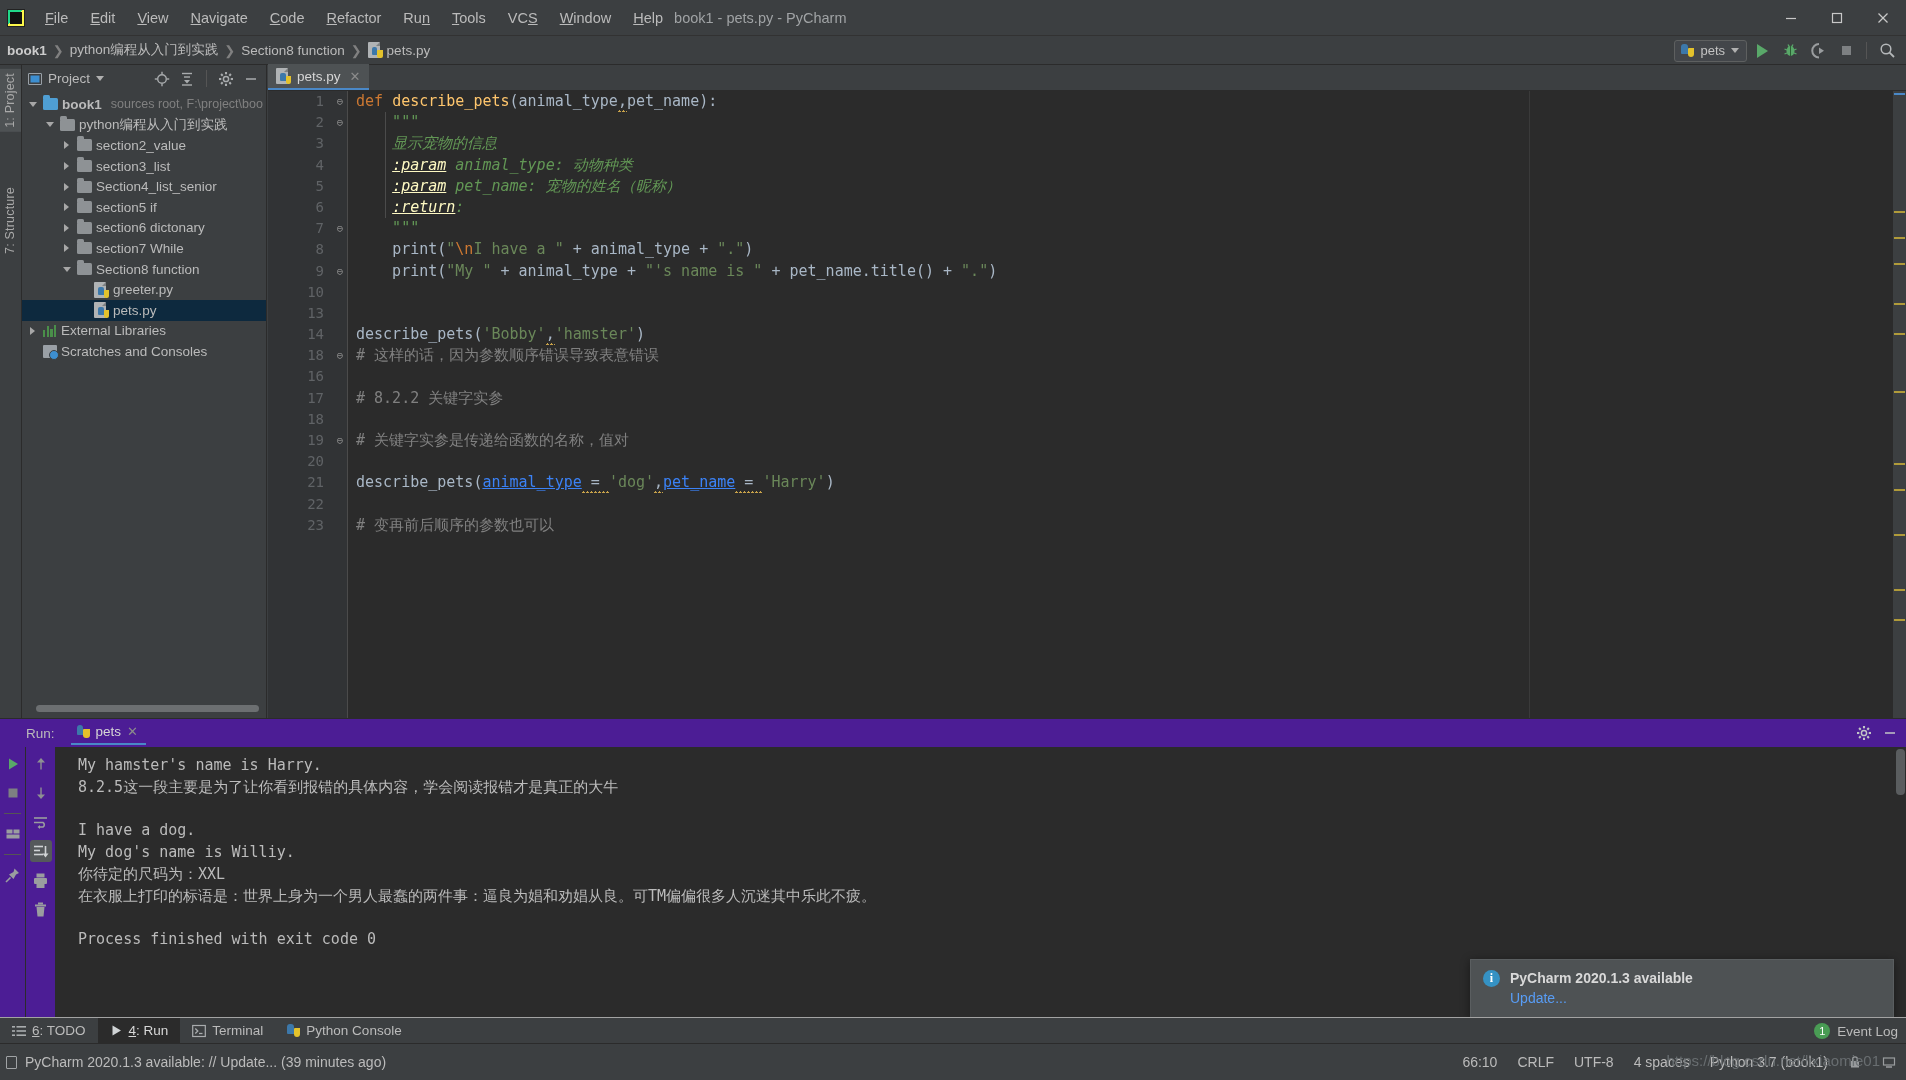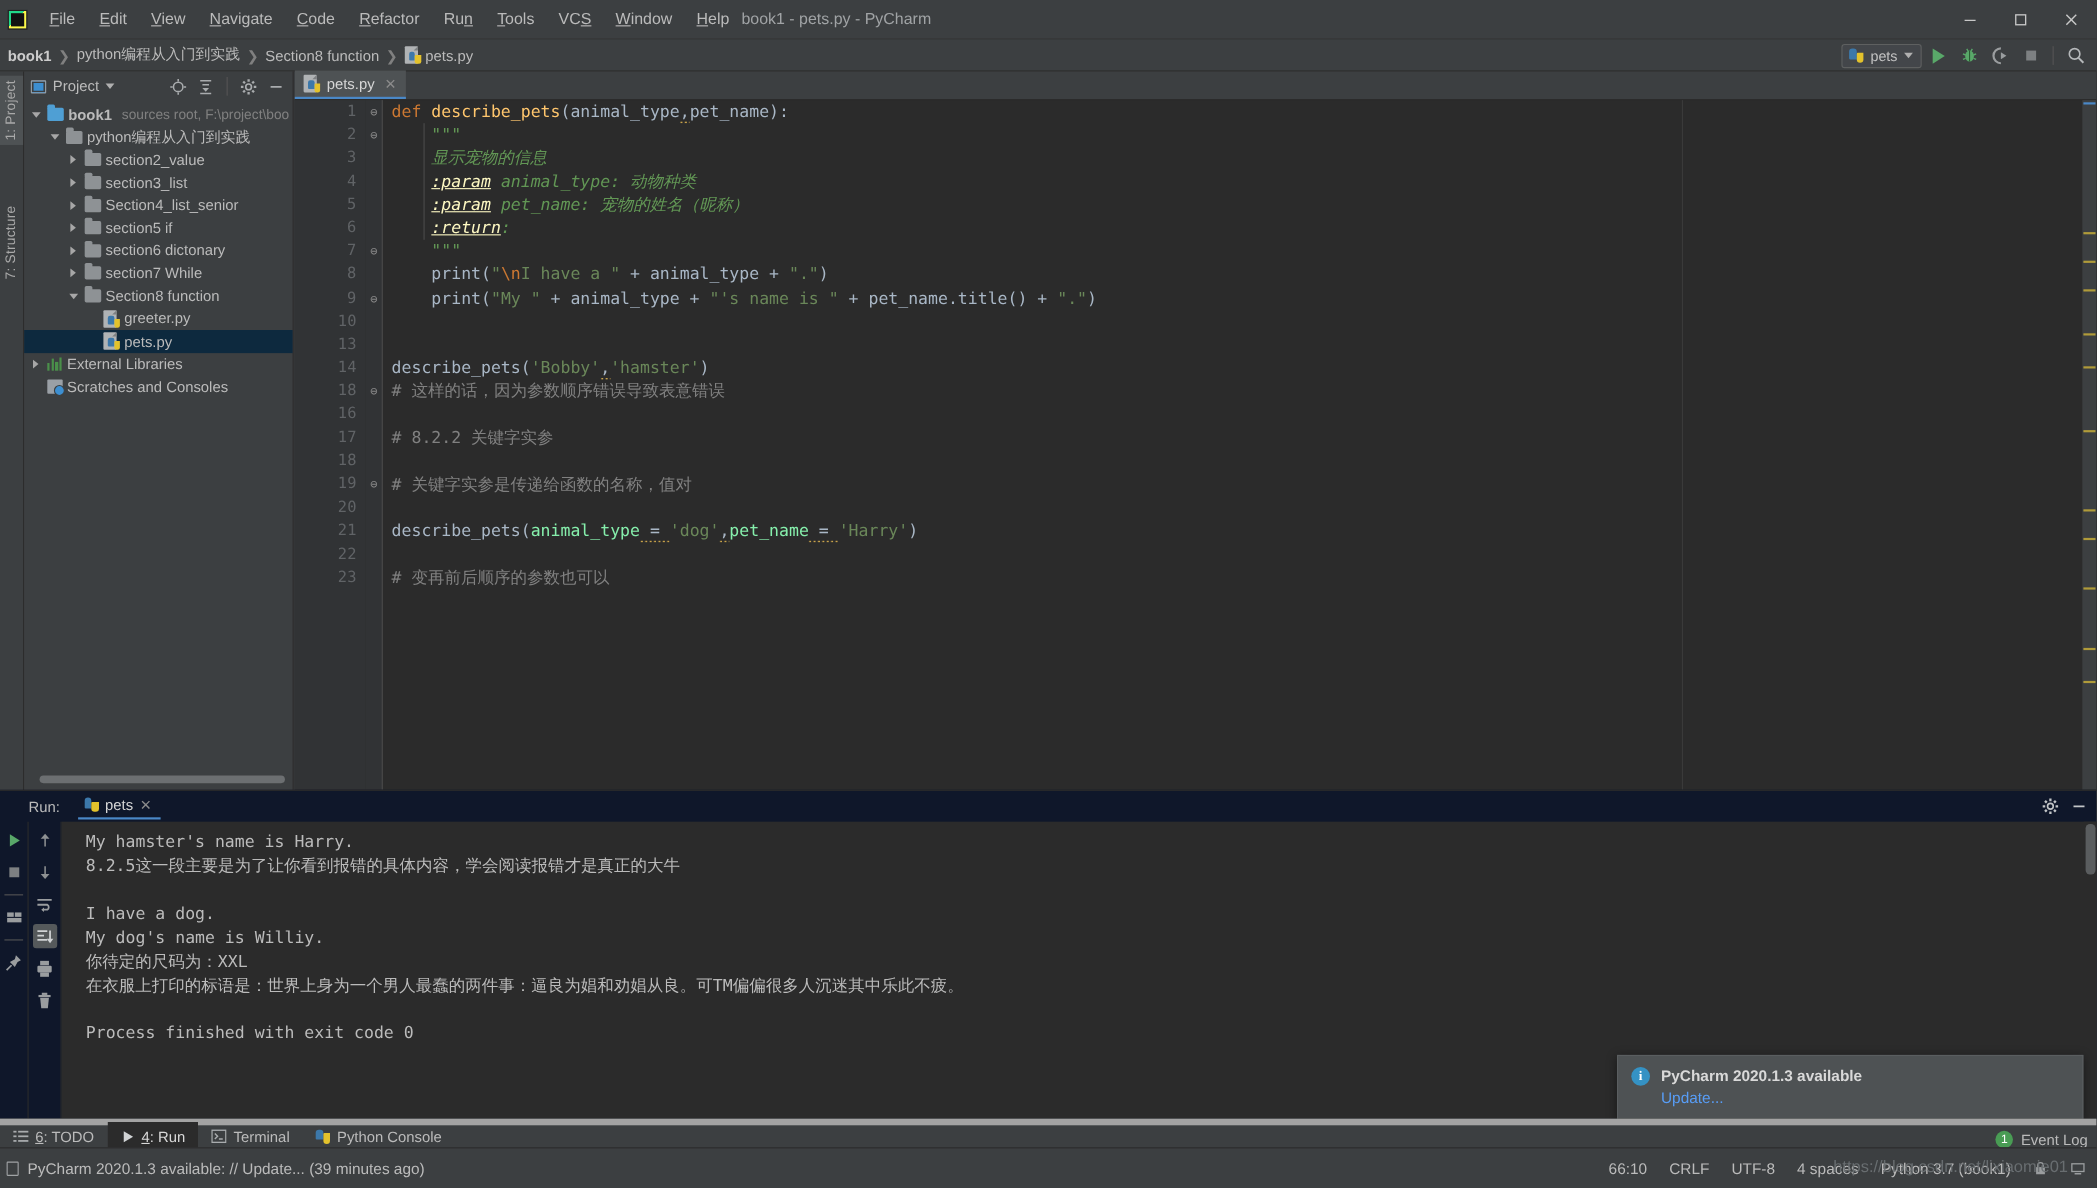--- a/index.html
+++ b/index.html
@@ -239,21 +239,21 @@
     color: #888; font-size: 11px; line-height: 21.2px;
   }
   .kw { color: #cc7832; }
   .fn { color: #ffc66d; }
   .str { color: #6a8759; }
   .com { color: #808080; }
   .doc { color: #629755; }
   .doct { color: #629755; font-style: italic; }
   .dtag { color: #fef9c3; font-weight: normal; font-style: italic; text-decoration: underline; text-align: center; }
   .ident { color: #a9b7c6; }
-  .kwarg { color: #86efac; }
+  .kwarg { color: #3b82f6; text-decoration: underline; }
   .esc { color: #cc7832; }
   .call-u { text-decoration: underline; text-decoration-color: #7a7a5a; }
   .squig { position: relative; }
   .squig::after {
     content: ""; position: absolute; left: 0; right: 0; bottom: -2px; height: 3px;
     background-image: radial-gradient(circle at 1.5px 2.4px, #c8a24a 1.1px, transparent 1.2px);
     background-size: 4px 4px;
   }
   .code-right-edge {
     position: absolute; left: 1261px; top: 0; width: 1px; height: 627px; background: #3a3a3a;
@@ -262,21 +262,21 @@
     position: absolute; width: 1px; background: #4b4b4b;
   }
   .err-stripe {
     position: absolute; right: 0; top: 0; width: 13px; height: 627px; background: #3c3f41;
   }
   .stripe-mark { position: absolute; right: 1px; width: 11px; height: 2px; }
 
   
   .run-panel {
     position: absolute; left: 0; top: 718px; width: 1906px; height: 299px;
-    background: #0f172a; border-top: 1px solid #2b2b2b;
+    background: #4c1d95; border-top: 1px solid #2b2b2b;
   }
   .run-head {
     height: 28px; display: flex; align-items: center; padding-left: 26px;
     position: relative;
   }
   .run-lbl { color: #bbbbbb; font-size: 13.5px; }
   .run-tab {
     margin-left: 16px; display: flex; align-items: center; gap: 6px;
     color: #d6d6d6; font-size: 13.5px; padding: 3px 8px 4px 6px;
     border-bottom: 2px solid #4a88c7;
@@ -326,21 +326,21 @@
     font-size: 12px; font-weight: bold; display: flex; align-items: center;
     justify-content: center; flex: none; font-family: "Liberation Serif", serif;
   }
   .notif-title { color: #d9d9d9; font-size: 14px; font-weight: bold; }
   .notif-link { color: #589df6; font-size: 14px; margin-top: 4px; }
 
   
   .bottom-tabs {
     position: absolute; left: 0; top: 1017px; width: 1906px; height: 26px;
     background: #3c3f41; display: flex; align-items: center;
-    border-top: 6px solid #a3a3a3;
+    border-top: 1px solid #a3a3a3;
   }
   .btab {
     display: flex; align-items: center; gap: 6px; height: 26px; padding: 0 12px;
     color: #bbbbbb; font-size: 13.5px; white-space: nowrap;
   }
   .btab.active { background: #2b2b2b; color: #d8d8d8; }
   .btab .u { text-decoration: underline; }
   .bottom-right {
     position: absolute; right: 8px; top: 0; height: 26px; display: flex;
     align-items: center; gap: 7px;

